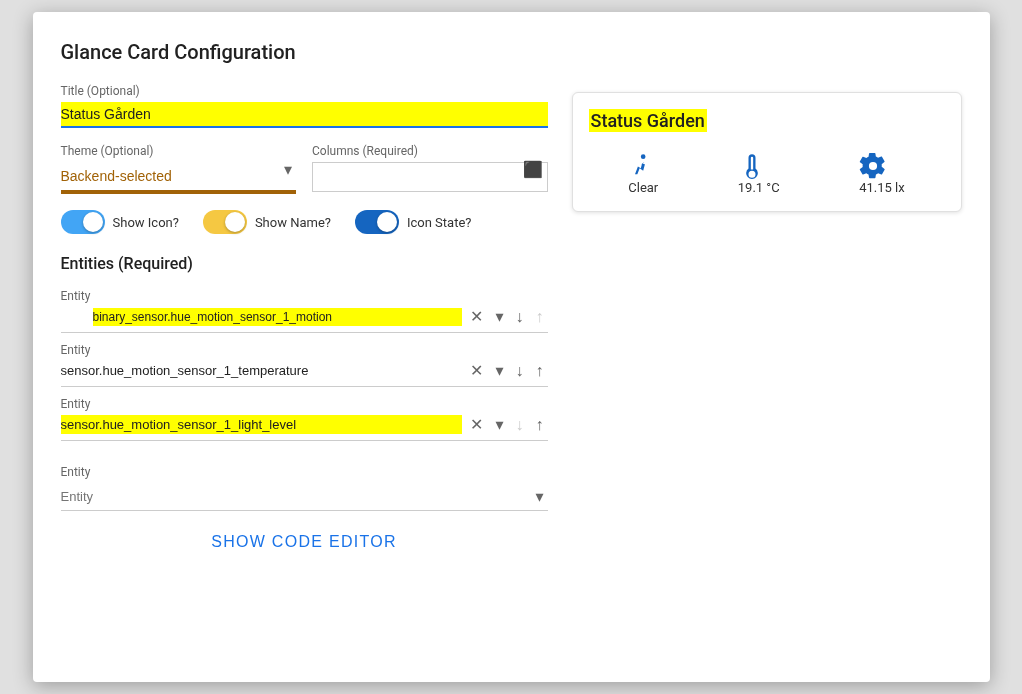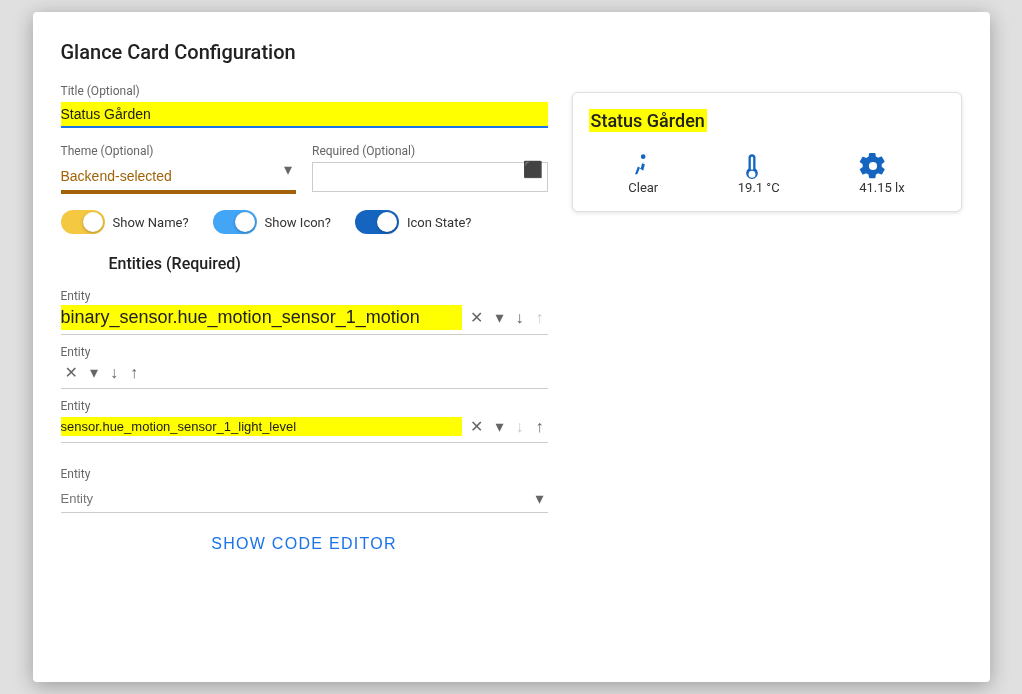--- a/index.html
+++ b/index.html
@@ -155,21 +155,20 @@
       box-shadow: 0 1px 3px rgba(0,0,0,0.3);
     }
     .toggle-knob.right {
       right: 2px;
     }
     .section-title {
       font-size: 16px;
       font-weight: 500;
       color: #212121;
       margin-bottom: 16px;
-      margin-left: 48px;
     }
     
     .entity-row {
       margin-bottom: 10px;
     }
     .entity-row .field-label {
       margin-bottom: 2px;
     }
     .entity-input-row {
       display: flex;
@@ -303,65 +302,66 @@
 
       <div class="row-two-cols">
         <div class="select-wrapper">
           <div class="field-label">Theme (Optional)</div>
           <select>
             <option>Backend-selected</option>
           </select>
           <span class="select-arrow">▾</span>
         </div>
         <div class="columns-select-wrapper">
-          <div class="field-label">Required (Optional)</div>
+          <div class="field-label">Columns (Required)</div>
           <select>
             <option value=""></option>
           </select>
           <span class="select-arrow">⬛</span>
         </div>
       </div>
 
       <div class="toggles-row">
         <div class="toggle-group">
+          <div class="toggle-switch on-blue">
+            <div class="toggle-knob right"></div>
+          </div>
+          <span class="toggle-label">Show Icon?</span>
+        </div>
+        <div class="toggle-group">
           <div class="toggle-switch on-yellow">
             <div class="toggle-knob right"></div>
           </div>
           <span class="toggle-label">Show Name?</span>
-        </div>
-        <div class="toggle-group">
-          <div class="toggle-switch on-blue">
-            <div class="toggle-knob right"></div>
-          </div>
-          <span class="toggle-label">Show Icon?</span>
         </div>
         <div class="toggle-group">
           <div class="toggle-switch on-blue-dark">
             <div class="toggle-knob right"></div>
           </div>
           <span class="toggle-label">Icon State?</span>
         </div>
       </div>
 
       <div class="section-title">Entities (Required)</div>
 
       <div class="entity-row">
         <div class="field-label">Entity</div>
         <div class="entity-input-row">
-          <input class="highlight-input" type="text" value="binary_sensor.hue_motion_sensor_1_motion" style="background: rgb(255, 255, 0); flex: 1 1 0%; border: none; outline: none; font-size: 18px;">
+          <input class="highlight-input" type="text" value="binary_sensor.hue_motion_sensor_1_motion" style="background: rgb(255, 255, 0); flex: 1 1 0%; border: none; outline: none; font-size: 12px; margin-left: 32px;">
           <button class="icon-btn">✕</button>
           <button class="icon-btn">▾</button>
           <button class="icon-btn">↓</button>
           <button class="icon-btn" style="color:#ccc;">↑</button>
         </div>
       </div>
 
       <div class="entity-row">
         <div class="field-label">Entity</div>
         <div class="entity-input-row">
+          <input type="text" value="sensor.hue_motion_sensor_1_temperature" style="flex: 1 1 0%; border: none; outline: none; font-size: 13px; background: transparent;">
           <button class="icon-btn">✕</button>
           <button class="icon-btn">▾</button>
           <button class="icon-btn">↓</button>
           <button class="icon-btn">↑</button>
         </div>
       </div>
 
       <div class="entity-row">
         <div class="field-label">Entity</div>
         <div class="entity-input-row">

